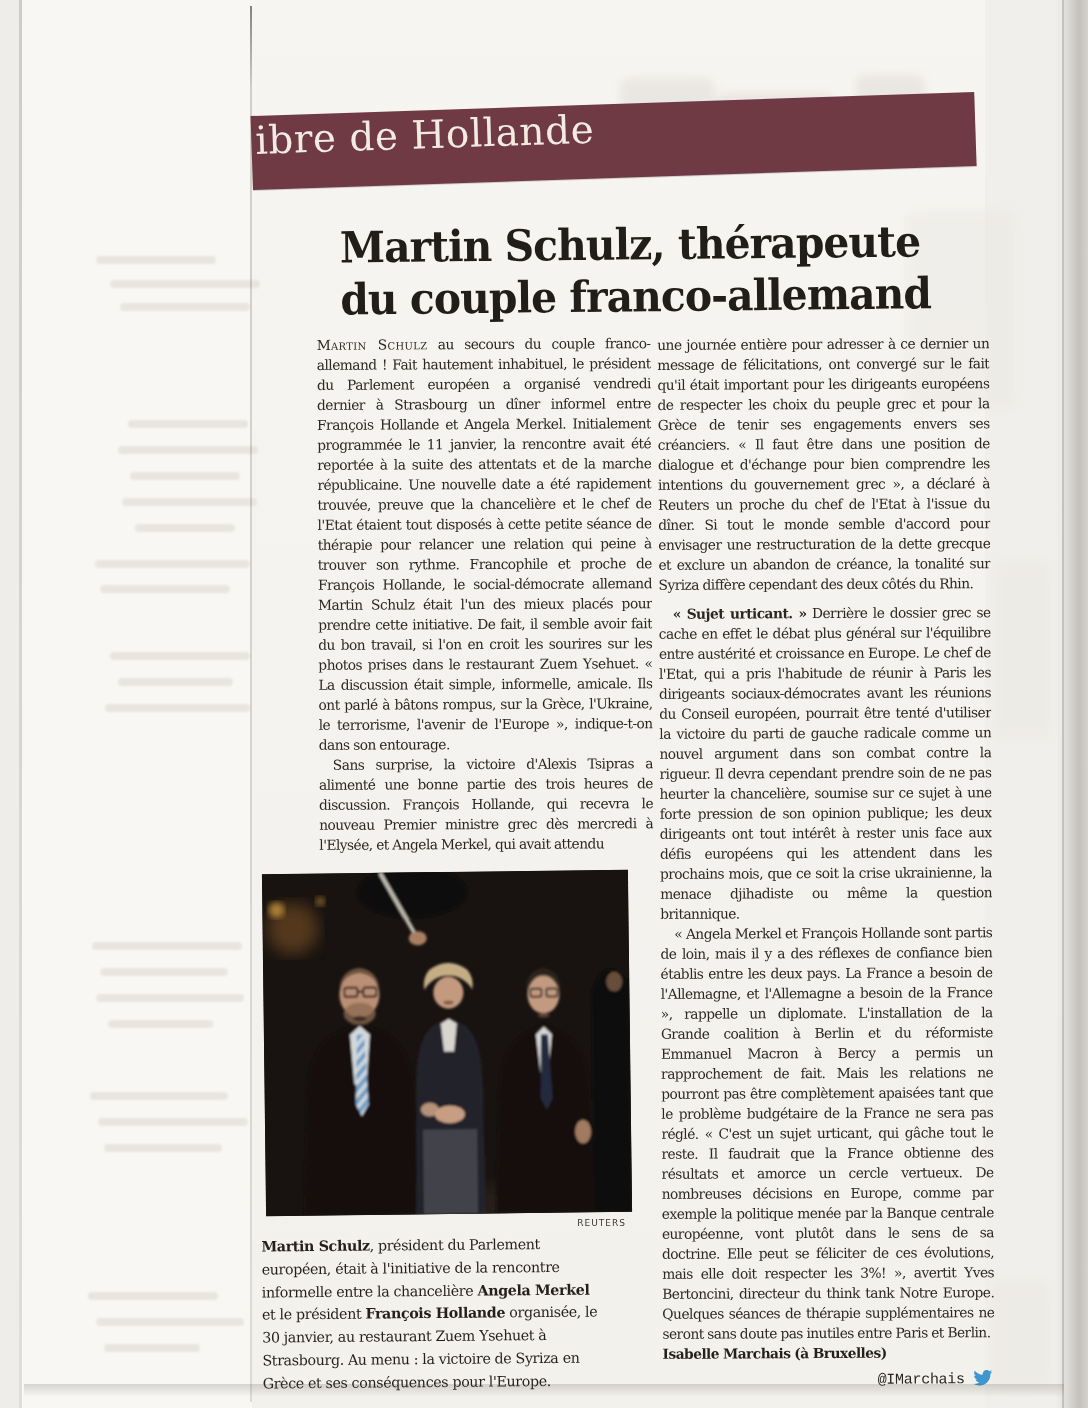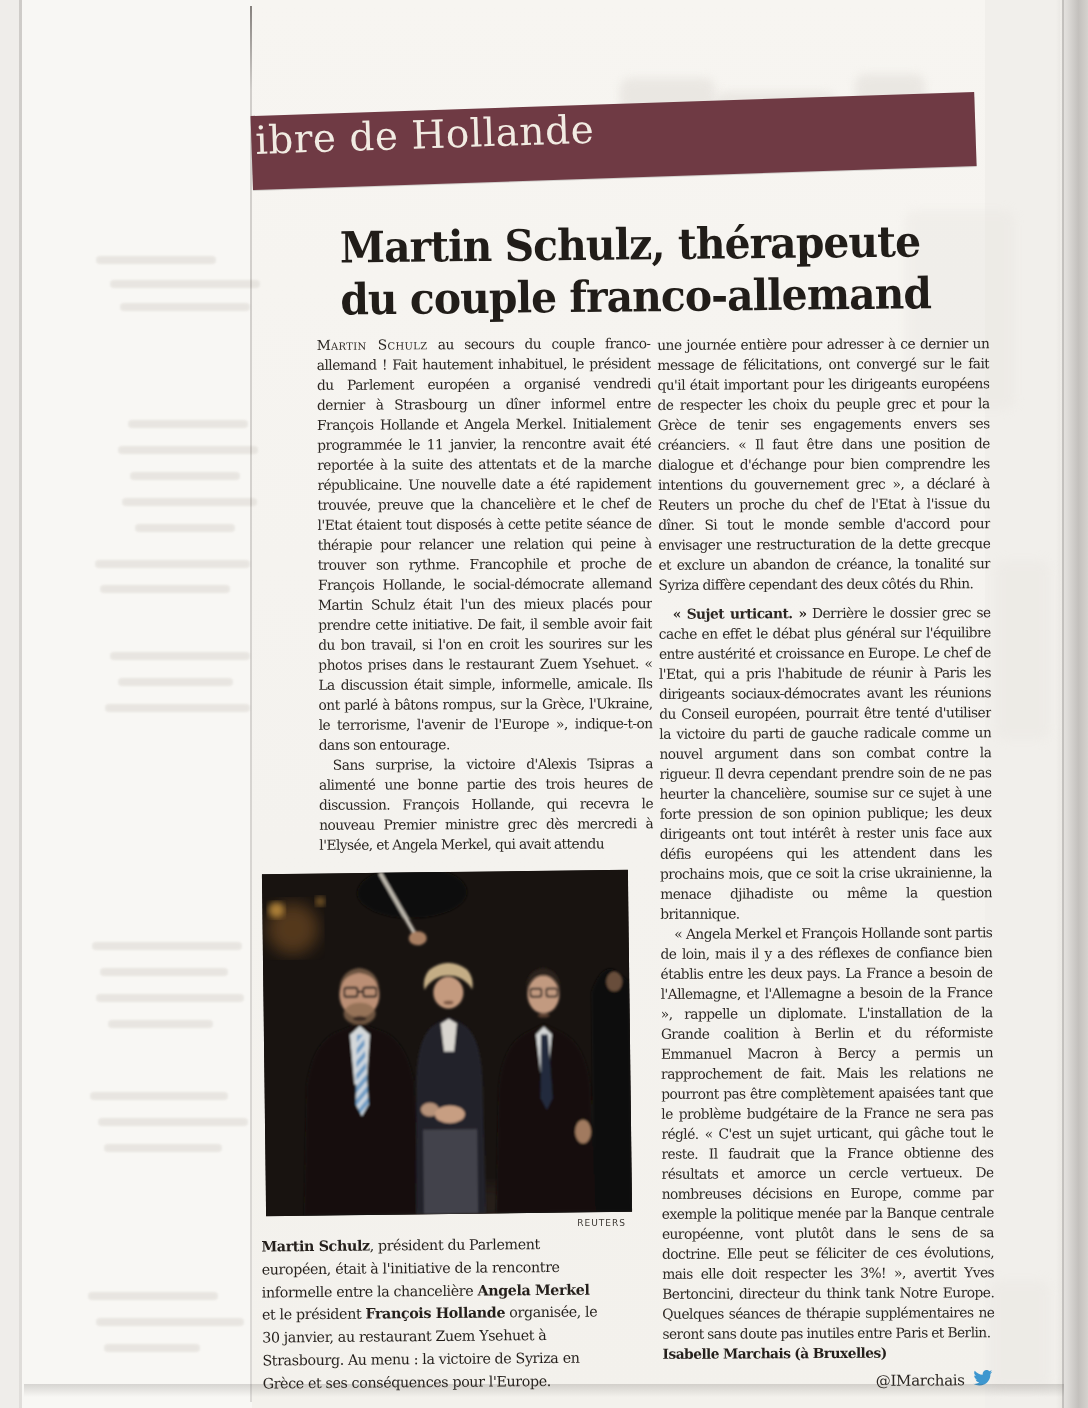--- a/index.html
+++ b/index.html
@@ -40,21 +40,21 @@
        color:#2b2622;transform:rotate(-.3deg);}
   .col p{margin:0;}
   .col p.indent{text-indent:14px;}
   .col p.gap-top{margin-top:9px;}
   #col1{left:318px;width:334px;height:538px;}
   #col2{left:660px;width:332px;height:1074px;}
   .smallcaps{font-variant:small-caps;letter-spacing:.3px;}
   .bold{font-weight:bold;}
   .byline{font-weight:bold;margin-top:3px;color:#241f1b;text-align:left;}
   .handle-row{display:flex;justify-content:flex-end;align-items:center;gap:7px;margin-top:6px;}
-  .handle{font-size:15px;letter-spacing:-.3px;color:#2b2622;}
+  .handle{font-size:15px;letter-spacing:-.3px;color:#2b2622;font-family:Liberation Mono, monospace;}
   .bird{display:inline-block;}
   
   .photo{position:absolute;left:264px;top:872px;width:366px;height:342px;
          transform:rotate(-.7deg);overflow:hidden;background:#181310;}
   .photo svg{display:block;width:100%;height:100%;}
   .credit{position:absolute;left:264px;top:1218px;width:362px;text-align:right;
           font-size:9px;letter-spacing:1px;color:#3c3732;
           font-family:"DejaVu Sans",sans-serif;}
   
   .caption{position:absolute;left:262px;top:1234px;width:338px;transform:rotate(-.5deg);

